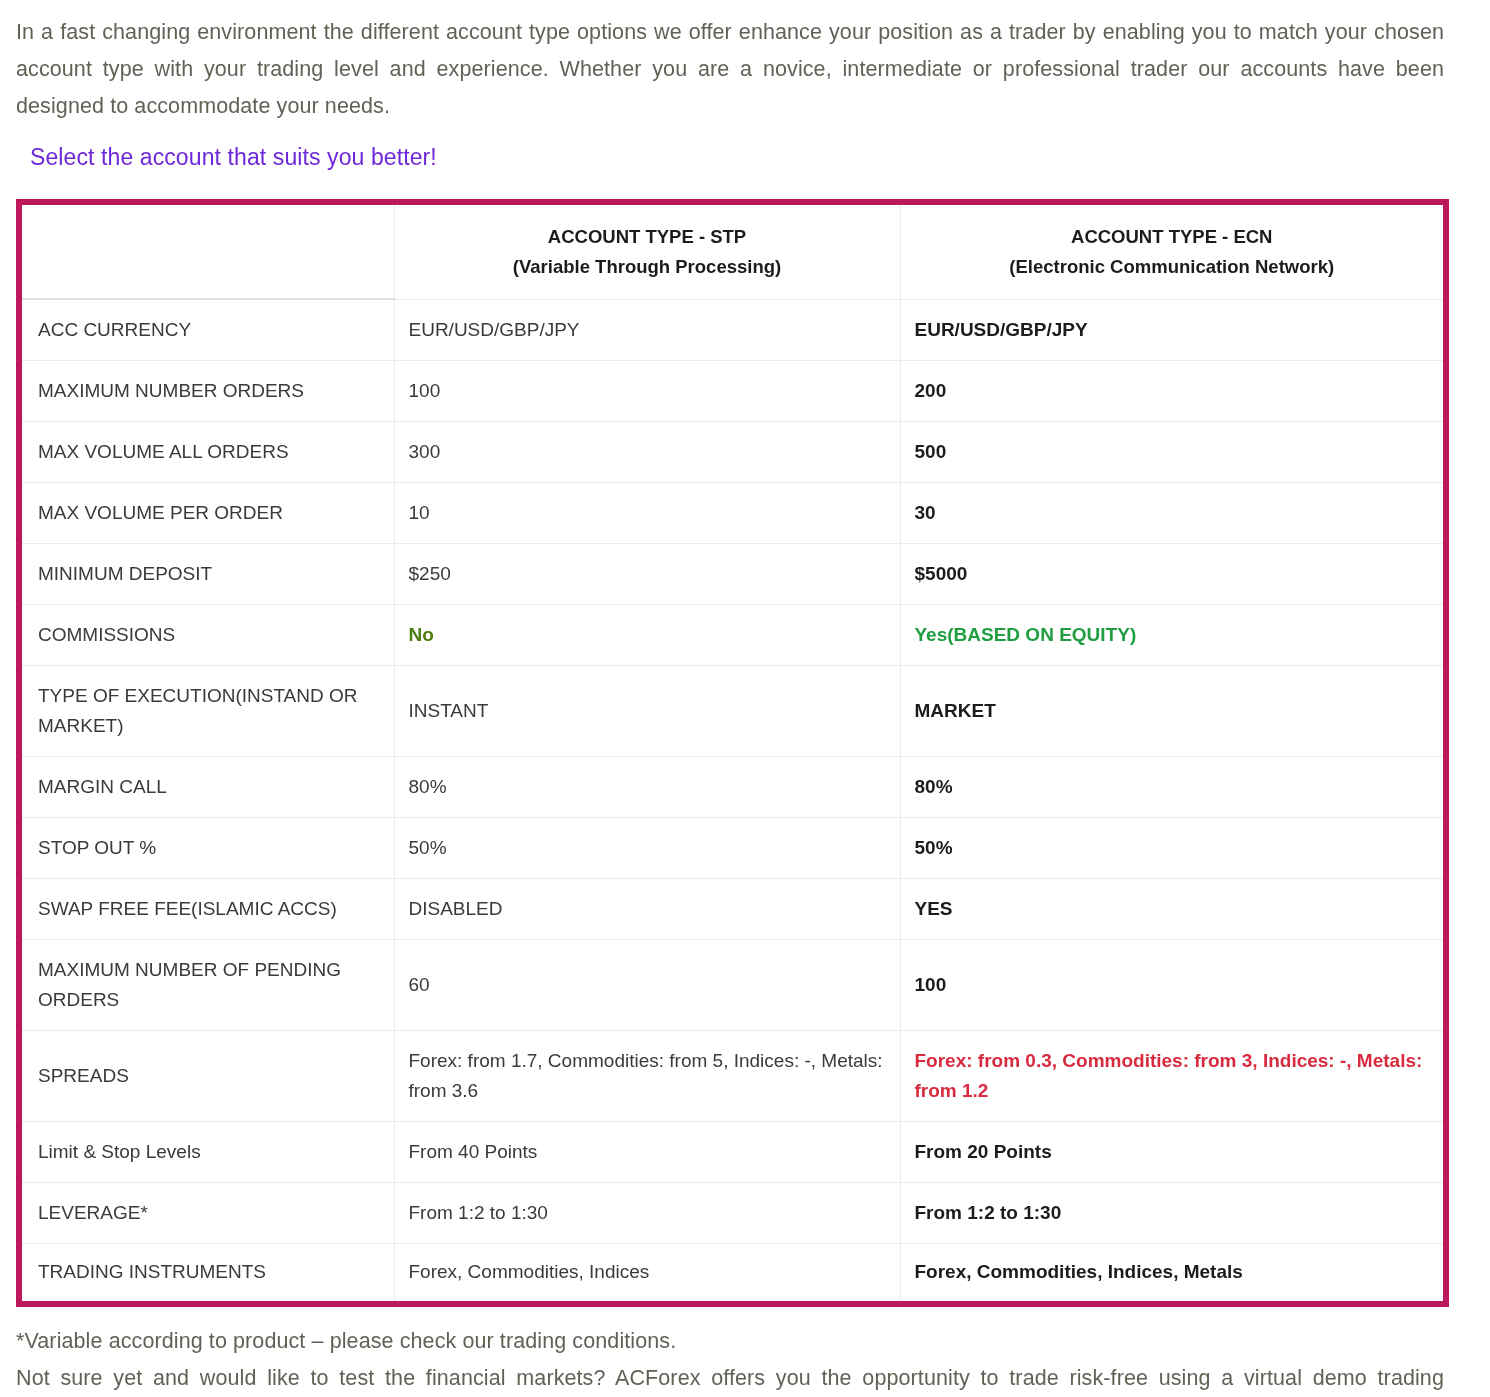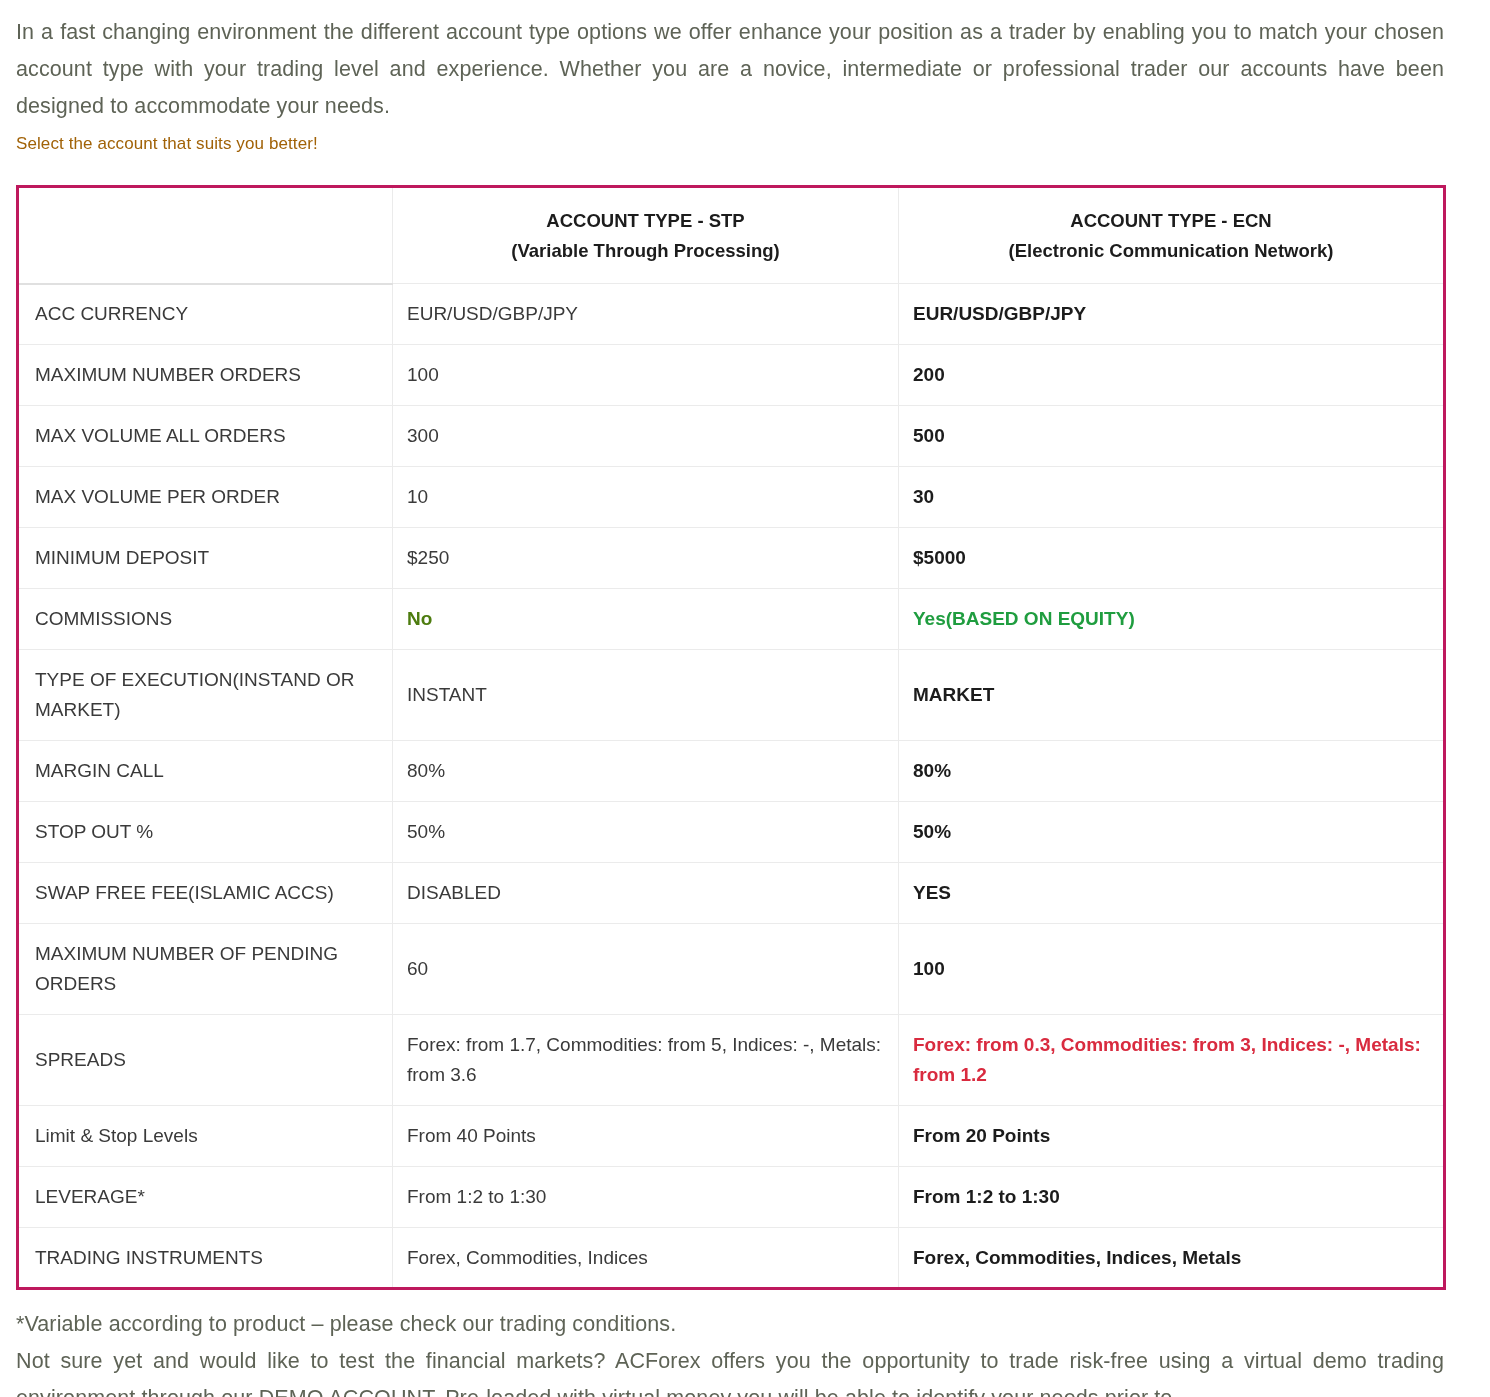--- a/index.html
+++ b/index.html
@@ -24,33 +24,33 @@
     margin: 0;
     padding-top: 14px;
     font-size: 21.5px;
     line-height: 37px;
     color: #5e6356;
     text-align: justify;
     text-justify: inter-word;
     letter-spacing: 0.1px;
   }
   .intro-line2 {
-    margin: 0;
-    font-size: 17px;
-    line-height: 37px;
-    color: #a16207;
+    margin: 14px;
+    font-size: 23px;
+    line-height: 37px;
+    color: #6d28d9;
     text-align: left;
     letter-spacing: 0.1px;
   }
   table.compare {
     margin-top: 23px;
     width: 1427px;
     border-collapse: collapse;
     table-layout: fixed;
-    border: 3px solid #be185d;
+    border: 6px solid #be185d;
     background: #ffffff;
   }
   table.compare col.c-label { width: 375px; }
   table.compare col.c-stp   { width: 506px; }
   table.compare col.c-ecn   { width: 546px; }
 
   table.compare th,
   table.compare td {
     border: 1px solid #ebebeb;
     vertical-align: middle;

